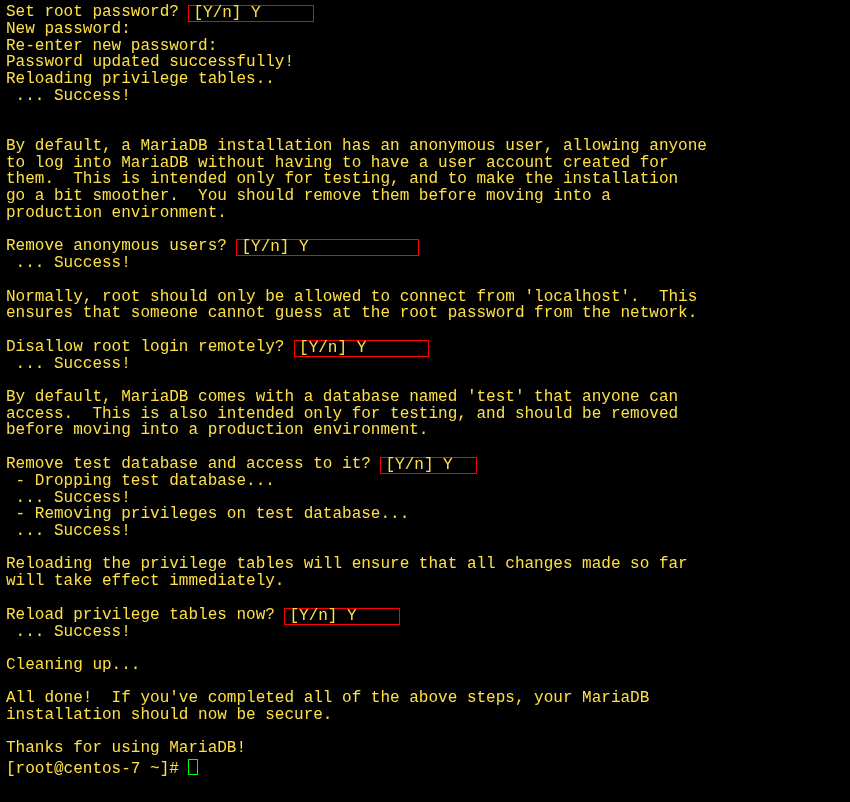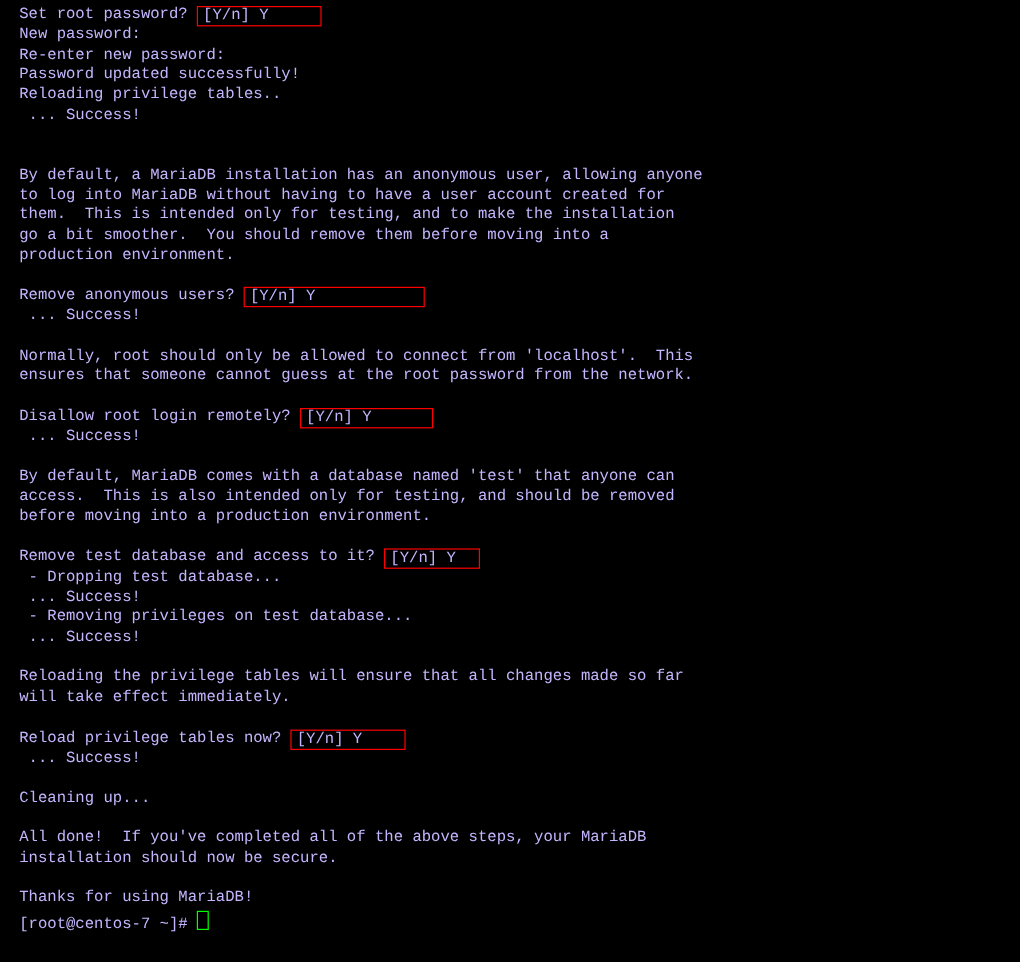--- a/index.html
+++ b/index.html
@@ -5,25 +5,25 @@
   html, body {
     margin: 0;
     padding: 0;
     background: #000;
     width: 850px;
     height: 802px;
     overflow: hidden;
   }
   pre.terminal {
     margin: 0;
-    padding: 4px 16px;
+    padding: 4px 6px;
     font-family: "Courier New", Courier, monospace;
-    font-size: 13px;
+    font-size: 16px;
     line-height: 16.7px;
-    color: #c4b5fd;
+    color: #fde047;
     white-space: pre;
   }
   .hl {
     border: 1.5px solid #ff0000;
     padding: 0 4px 1px 4px;
     display: inline-block;
     line-height: 14px;
     position: relative;
     top: 1px;
   }

